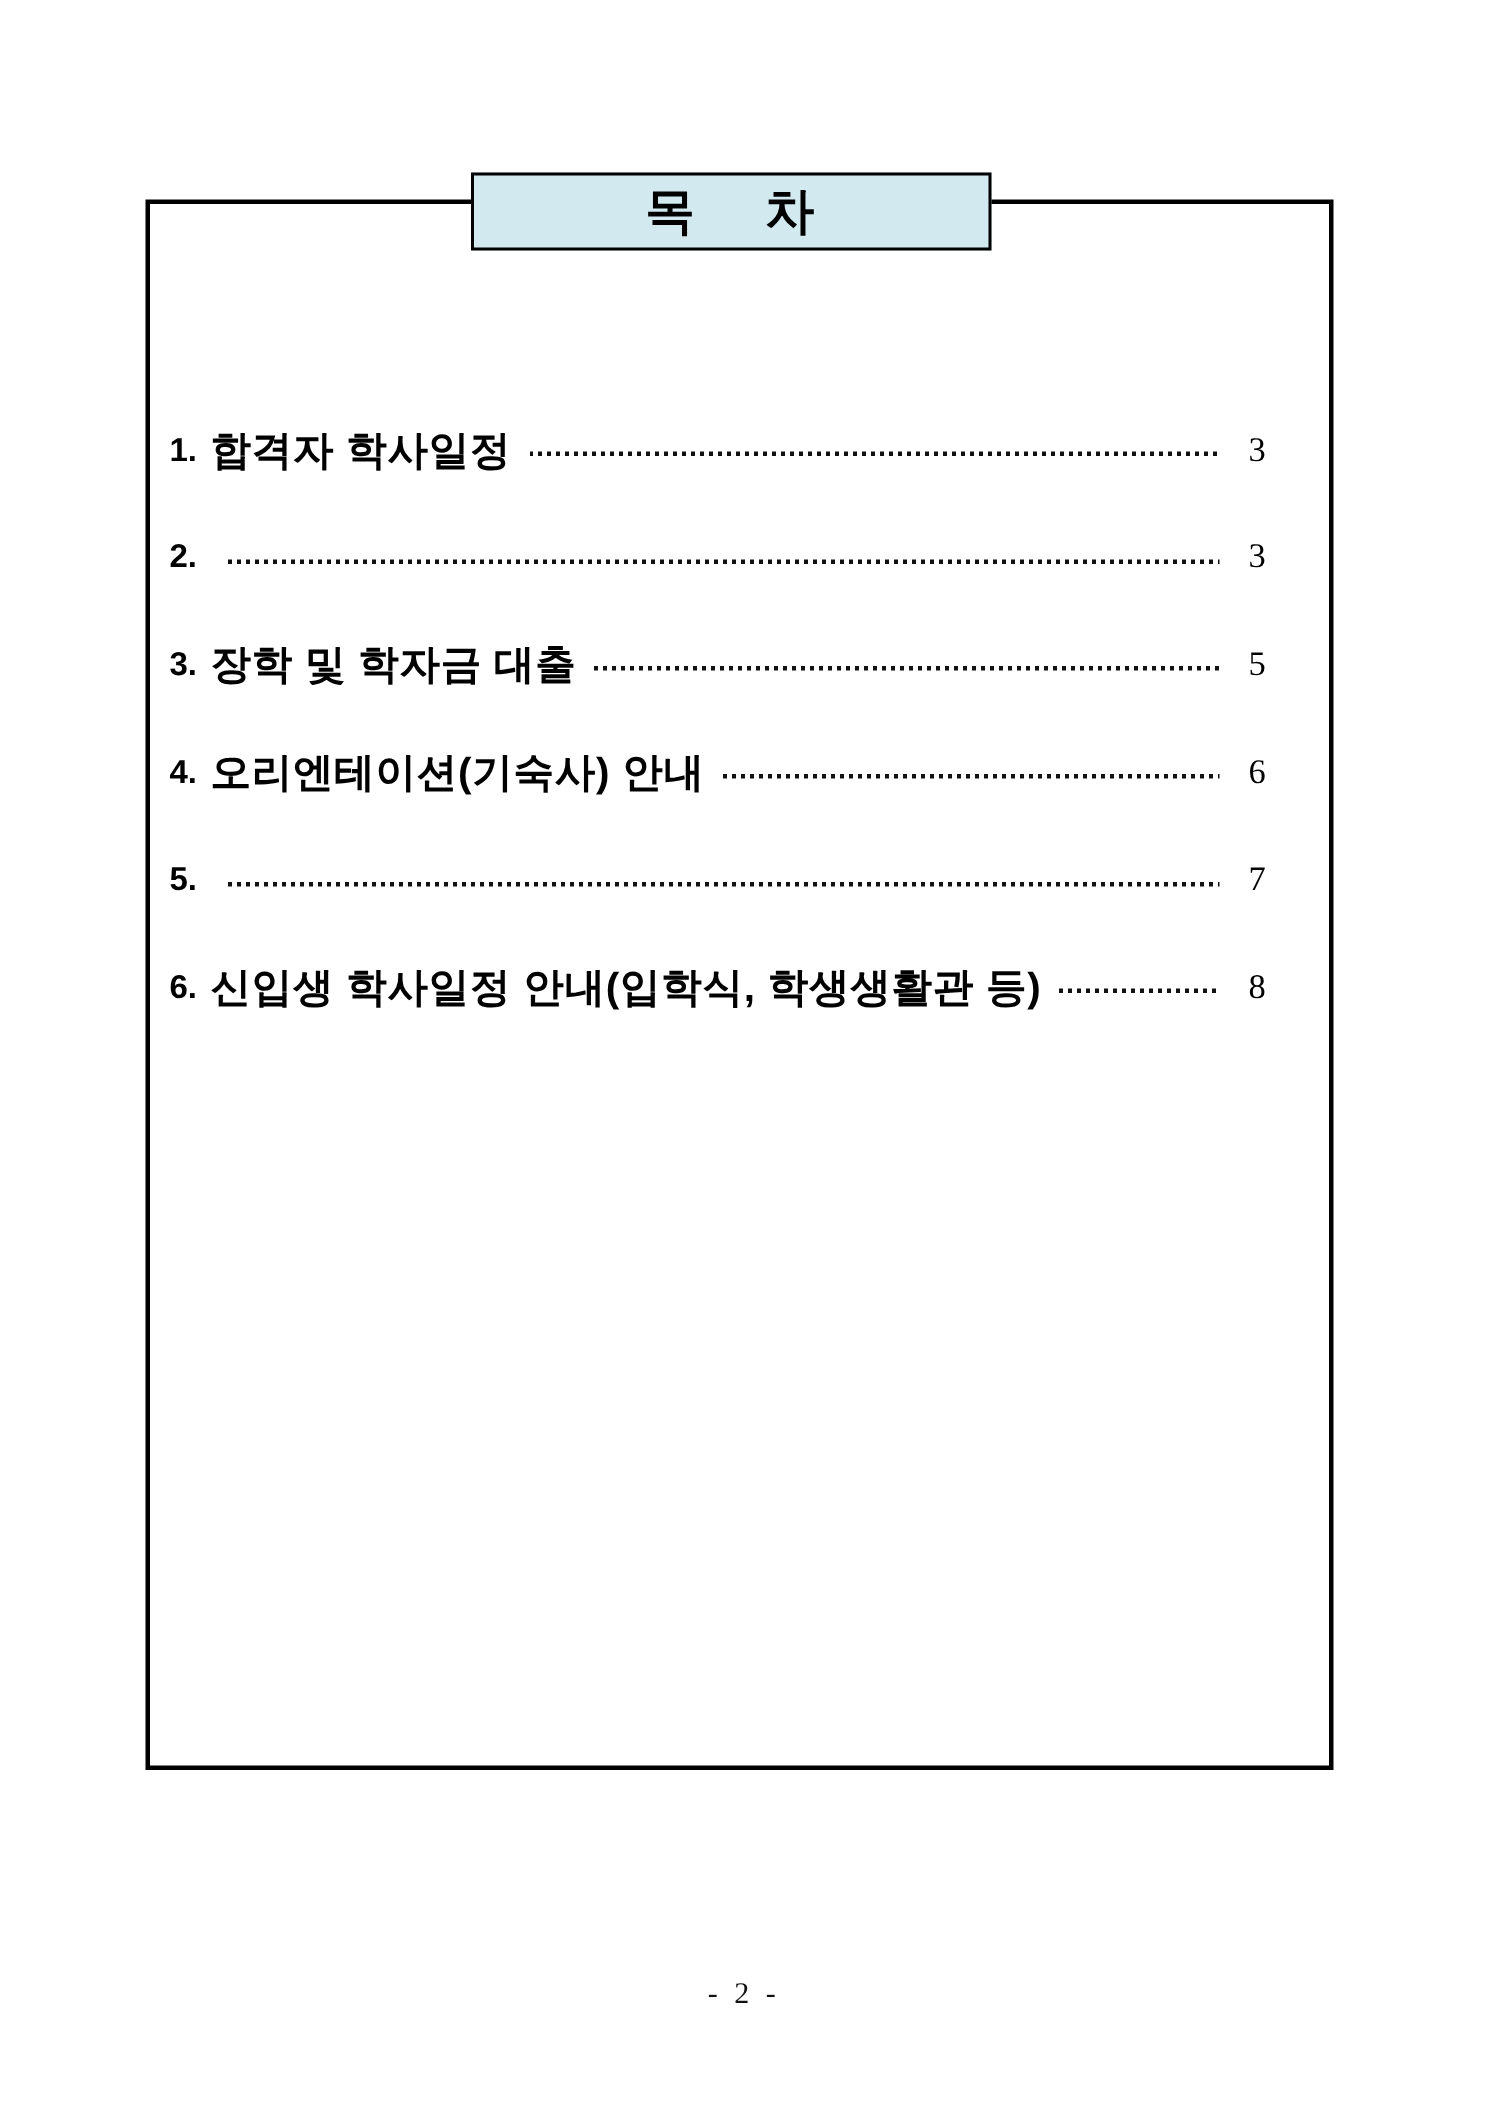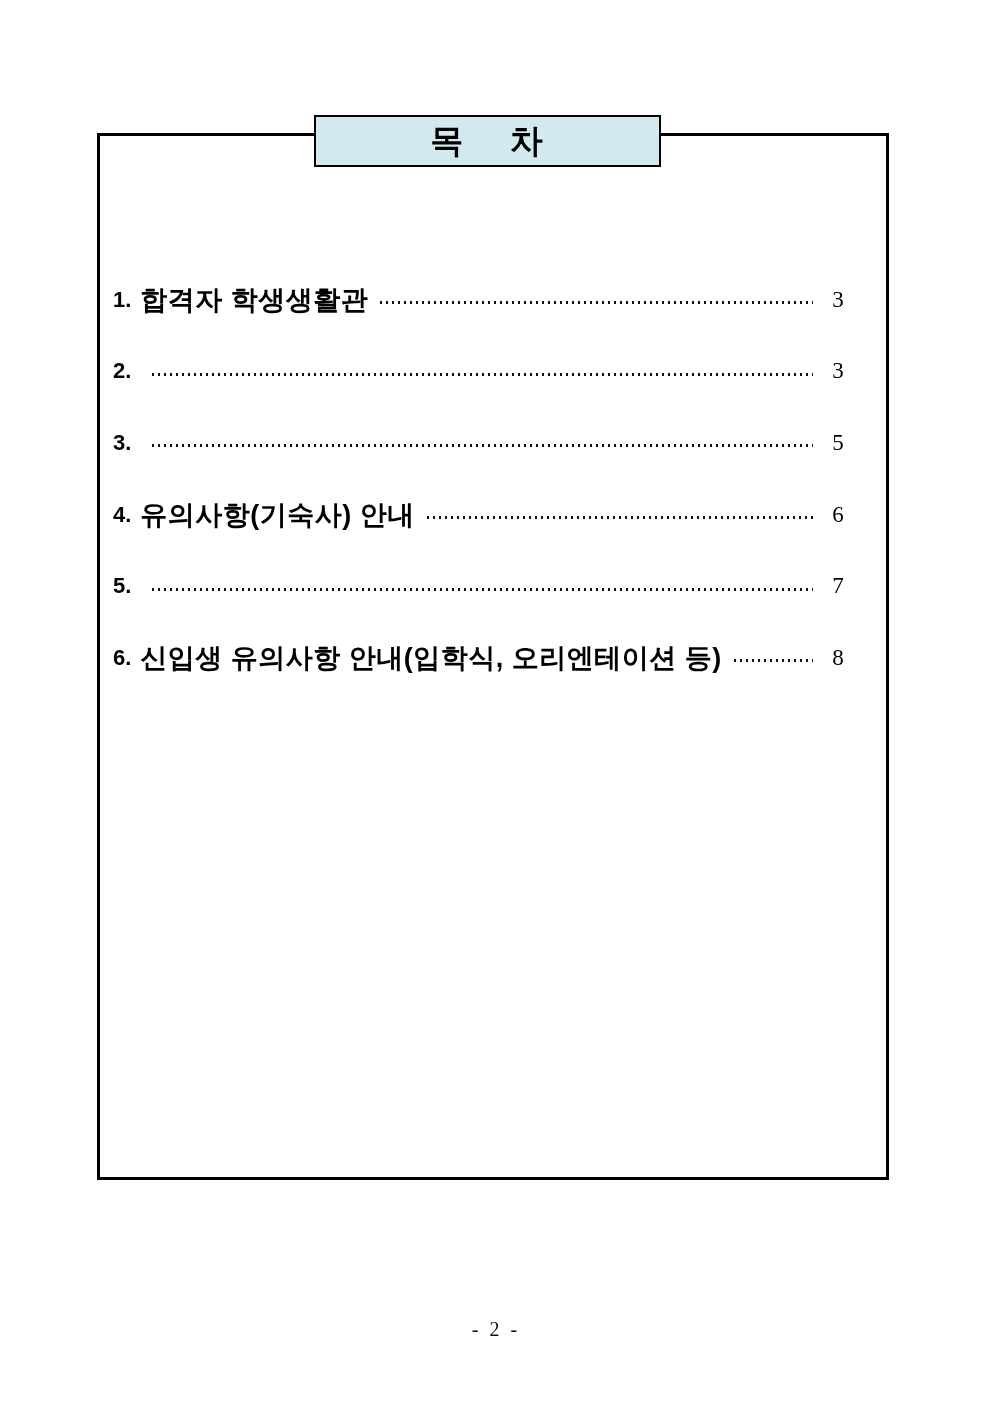--- a/index.html
+++ b/index.html
@@ -111,53 +111,54 @@
   <div class="main-box">
 
     <div class="title-box">
       <span class="title-text">목    차</span>
     </div>
 
     <div class="toc-list">
 
       <div class="toc-row">
         <span class="toc-num">1.</span>
-        <span class="toc-label">합격자 학생생활관</span>
+        <span class="toc-label">합격자 학사일정</span>
         <span class="toc-leader"></span>
         <span class="toc-page">3</span>
       </div>
 
       <div class="toc-row">
         <span class="toc-num">2.</span>
         <span class="toc-leader"></span>
         <span class="toc-page">3</span>
       </div>
 
       <div class="toc-row">
         <span class="toc-num">3.</span>
+        <span class="toc-label">장학 및 학자금 대출</span>
         <span class="toc-leader"></span>
         <span class="toc-page">5</span>
       </div>
 
       <div class="toc-row">
         <span class="toc-num">4.</span>
-        <span class="toc-label">유의사항(기숙사) 안내</span>
+        <span class="toc-label">오리엔테이션(기숙사) 안내</span>
         <span class="toc-leader"></span>
         <span class="toc-page">6</span>
       </div>
 
       <div class="toc-row">
         <span class="toc-num">5.</span>
         <span class="toc-leader"></span>
         <span class="toc-page">7</span>
       </div>
 
       <div class="toc-row">
         <span class="toc-num">6.</span>
-        <span class="toc-label">신입생 유의사항 안내(입학식, 오리엔테이션 등)</span>
+        <span class="toc-label">신입생 학사일정 안내(입학식, 학생생활관 등)</span>
         <span class="toc-leader"></span>
         <span class="toc-page">8</span>
       </div>
 
     </div>
   </div>
 
   <div class="footer">- 2 -</div>
 
 </div>

